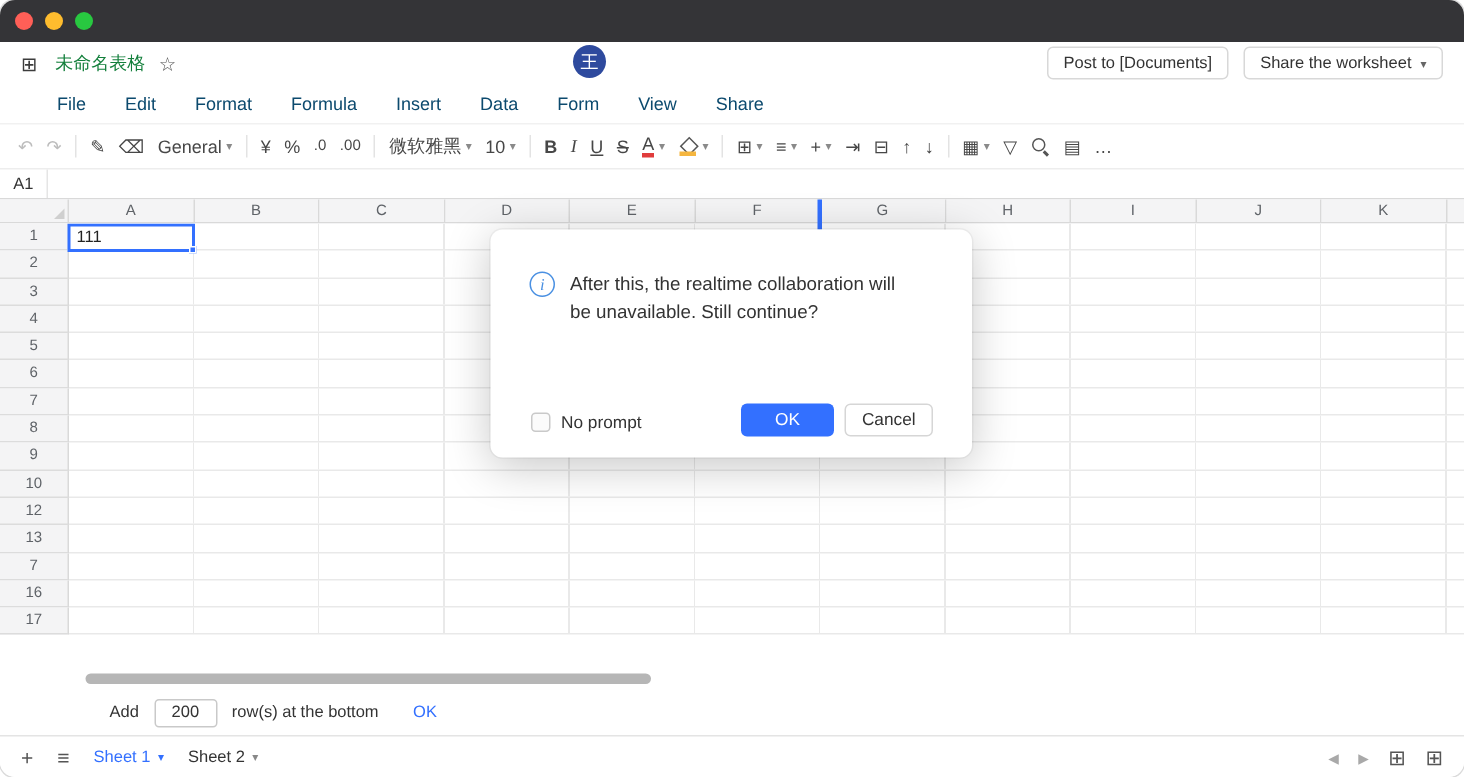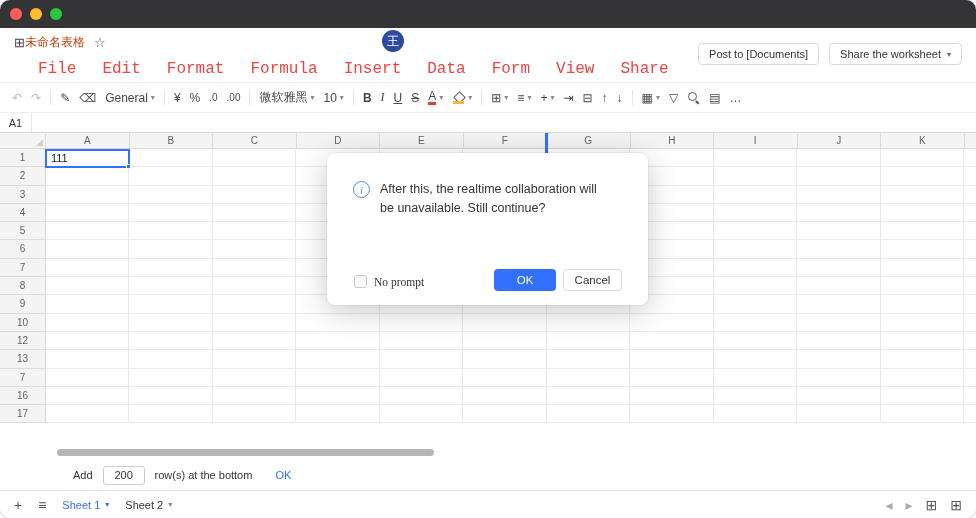--- a/index.html
+++ b/index.html
@@ -12,32 +12,32 @@
   
   .titlebar { height:28px; background:#343437; display:flex; align-items:center; padding-left:10px; gap:8px; }
   .tl { width:12px; height:12px; border-radius:50%; display:inline-block; }
   .tl-close { background:#ff5f57; }
   .tl-min   { background:#febc2e; }
   .tl-zoom  { background:#28c840; }
 
   
   .appheader { height:28px; position:relative; display:flex; align-items:center; padding-left:14px; background:#fff; }
   .doc-icon { font-size:13px; color:#3c3c3c; }
-  .doc-title { font-size:12px; color:#c2410c; margin-left:0; }
+  .doc-title { font-size:12px; color:#15803d; margin-left:12px; }
   .star { font-size:13px; color:#555; margin-left:9px; cursor:pointer; }
   .avatar { position:absolute; left:382px; top:2px; width:22px; height:22px; border-radius:50%;
             background:#2e4a9e; color:#fff; font-size:12px; display:flex; align-items:center; justify-content:center; }
-  .hdr-right { position:absolute; right:14px; top:15px; display:flex; gap:10px; }
+  .hdr-right { position:absolute; right:14px; top:3px; display:flex; gap:10px; }
   .hbtn { height:22px; padding:0 10px; border:1px solid #d8d8d8; border-radius:4px; background:#fff;
           font-size:11px; color:#333; display:flex; align-items:center; gap:6px; font-family:inherit; cursor:pointer; }
   .hbtn .caret { font-size:8px; color:#666; }
 
   
   .menubar { height:26px; display:flex; align-items:center; padding-left:38px; gap:26px; background:#fff; }
-  .menu-item { font-size:16px; color:#ef4444; cursor:pointer;font-family:Liberation Mono, monospace; }
+  .menu-item { font-size:12px; color:#0c4a6e; cursor:pointer; }
 
   
   .toolbar { height:30px; display:flex; align-items:center; padding:0 12px; gap:9px; background:#fff;
              font-size:12px; color:#474747; border-top:1px solid #f1f1f1; white-space:nowrap; overflow:hidden; }
   .tbtn { display:inline-flex; align-items:center; gap:3px; cursor:pointer; color:#474747; }
   .tbtn .caret { font-size:8px; color:#8a8a8a; }
   .tsep { width:1px; height:15px; background:#e3e3e3; flex:0 0 1px; }
   .disabled { color:#bdbdbd; }
   .b-bold { font-weight:bold; }
   .b-italic { font-style:italic; font-family:"Liberation Serif", serif; }
@@ -101,21 +101,21 @@
   .sb-right { position:absolute; right:14px; display:flex; align-items:center; gap:13px; }
   .dim { color:#a9a9a9; }
 
   
   .dialog { position:absolute; left:327px; top:153px; width:321px; height:152px; background:#fff; border-radius:8px;
             box-shadow:0 6px 30px rgba(0,0,0,.22), 0 0 0 1px rgba(0,0,0,.04); z-index:50; }
   .dlg-icon { position:absolute; left:26px; top:28px; width:17px; height:17px; border-radius:50%;
               border:1.5px solid #4a90e2; color:#4a90e2; font-size:11px; display:flex; align-items:center; justify-content:center;
               font-family:"Liberation Serif", serif; font-style:italic; }
   .dlg-text { position:absolute; left:53px; top:27px; font-size:12.5px; color:#333; line-height:19px; }
-  .dlg-check { position:absolute; left:27px; top:122px; display:flex; align-items:center; gap:7px; font-size:11.5px; color:#333; cursor:pointer;font-family:Liberation Serif, serif; }
+  .dlg-check { position:absolute; left:27px; top:122px; display:flex; align-items:center; gap:7px; font-size:11.5px; color:#333; cursor:pointer; }
   .checkbox { width:13px; height:13px; border:1px solid #c9c9c9; border-radius:3px; background:#fbfbfb; display:inline-block; }
   .dlg-ok { position:absolute; left:167px; top:116px; width:62px; height:22px; background:#3370ff; border:none; border-radius:4px;
             color:#fff; font-size:11.5px; font-family:inherit; cursor:pointer; }
   .dlg-cancel { position:absolute; left:236px; top:116px; width:59px; height:22px; background:#fff; border:1px solid #d6d6d6;
                 border-radius:4px; color:#333; font-size:11.5px; font-family:inherit; cursor:pointer; }
 </style>
 </head>
 <body>
 
 <div class="window">

